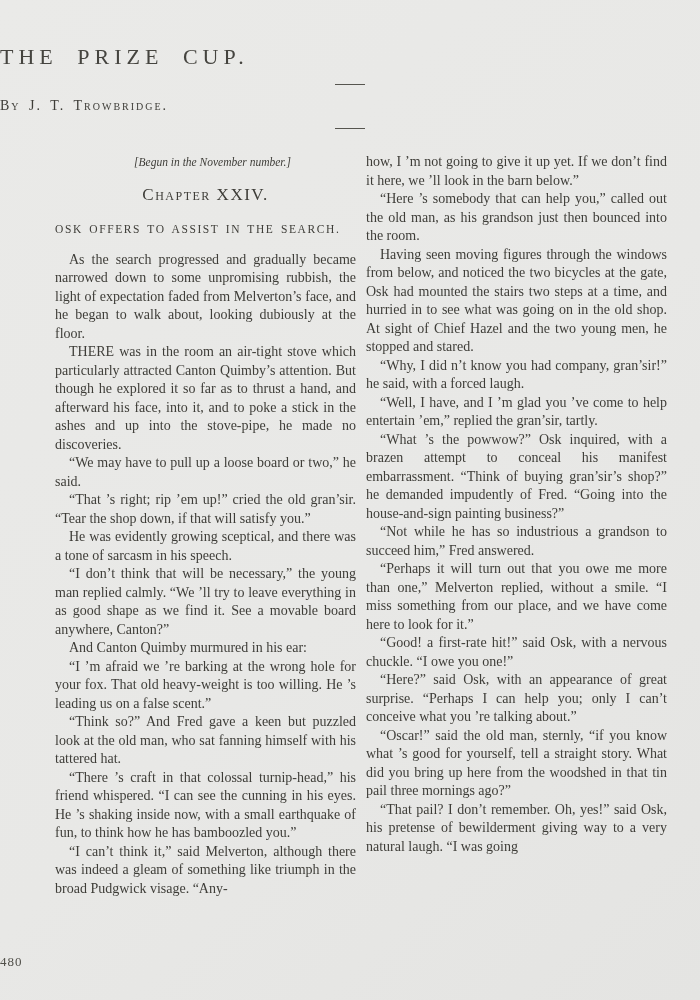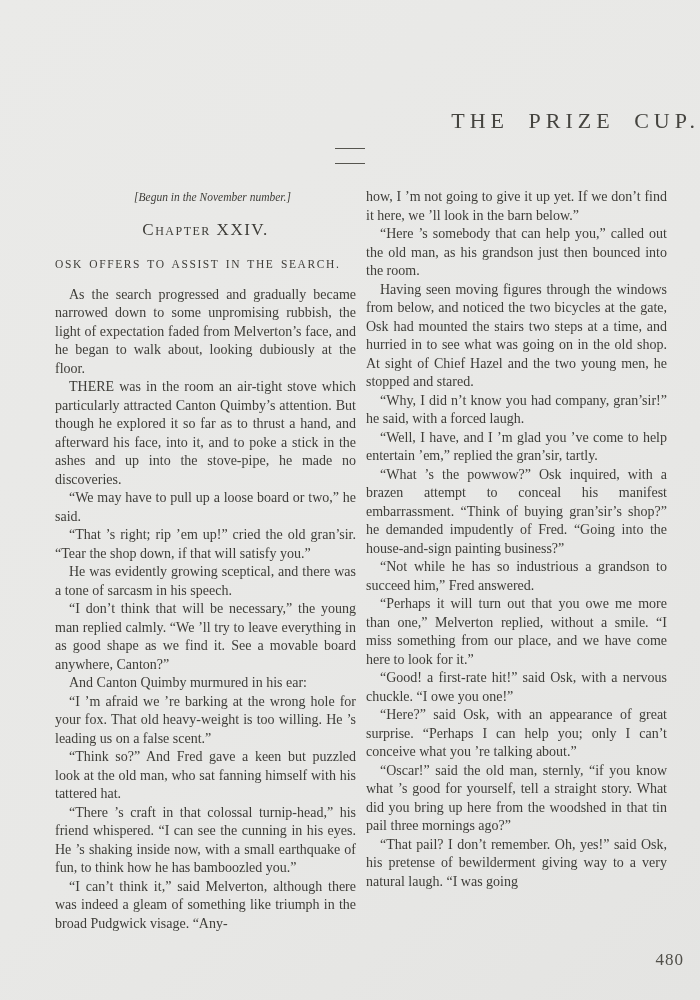--- a/index.html
+++ b/index.html
@@ -12,22 +12,22 @@
     width: 700px;
     height: 1000px;
     margin: 0 auto;
     background: linear-gradient(135deg, #eaeae8 0%, #e8e8e6 55%, #e4e4e2 100%);
     color: #3e3d38;
     font-family: "Liberation Serif", "DejaVu Serif", serif;
     overflow: hidden;
     box-sizing: border-box;
   }
   .masthead {
-    padding-top: 108px;
-    text-align: right;
+    padding-top: 44px;
+    text-align: left;
   }
   .page-title {
     font-size: 22px;
     font-weight: normal;
     letter-spacing: 5px;
     word-spacing: 9px;
     margin: 0;
     color: #45443f;
   }
   .rule {
@@ -83,34 +83,35 @@
     text-indent: 14px;
   }
   .col p.no-indent {
     text-indent: 0;
   }
   .page-number {
     position: absolute;
     left: 0;
     right: 16px;
     bottom: 30px;
-    text-align: right;
-    font-size: 17px;
+    text-align: left;
+    font-size: 13px;
     letter-spacing: 1px;
     color: #504f49;
   }
 </style>
 </head>
 <body>
 
 <div class="page">
 
   <div class="masthead">
     <h1 class="page-title">THE PRIZE CUP.</h1>
     <div class="rule"></div>
+    <div class="byline">By J. T. Trowbridge.</div>
     <div class="rule"></div>
   </div>
 
   <div class="columns">
 
     <div class="col">
       <p class="serial-notice">[Begun in the November number.]</p>
       <h2 class="chapter-heading">Chapter XXIV.</h2>
       <h3 class="section-heading">OSK OFFERS TO ASSIST IN THE SEARCH.</h3>
       <p>As the search progressed and gradually became narrowed down to some unpromising rubbish, the light of expectation faded from Melverton’s face, and he began to walk about, looking dubiously at the floor.</p>

